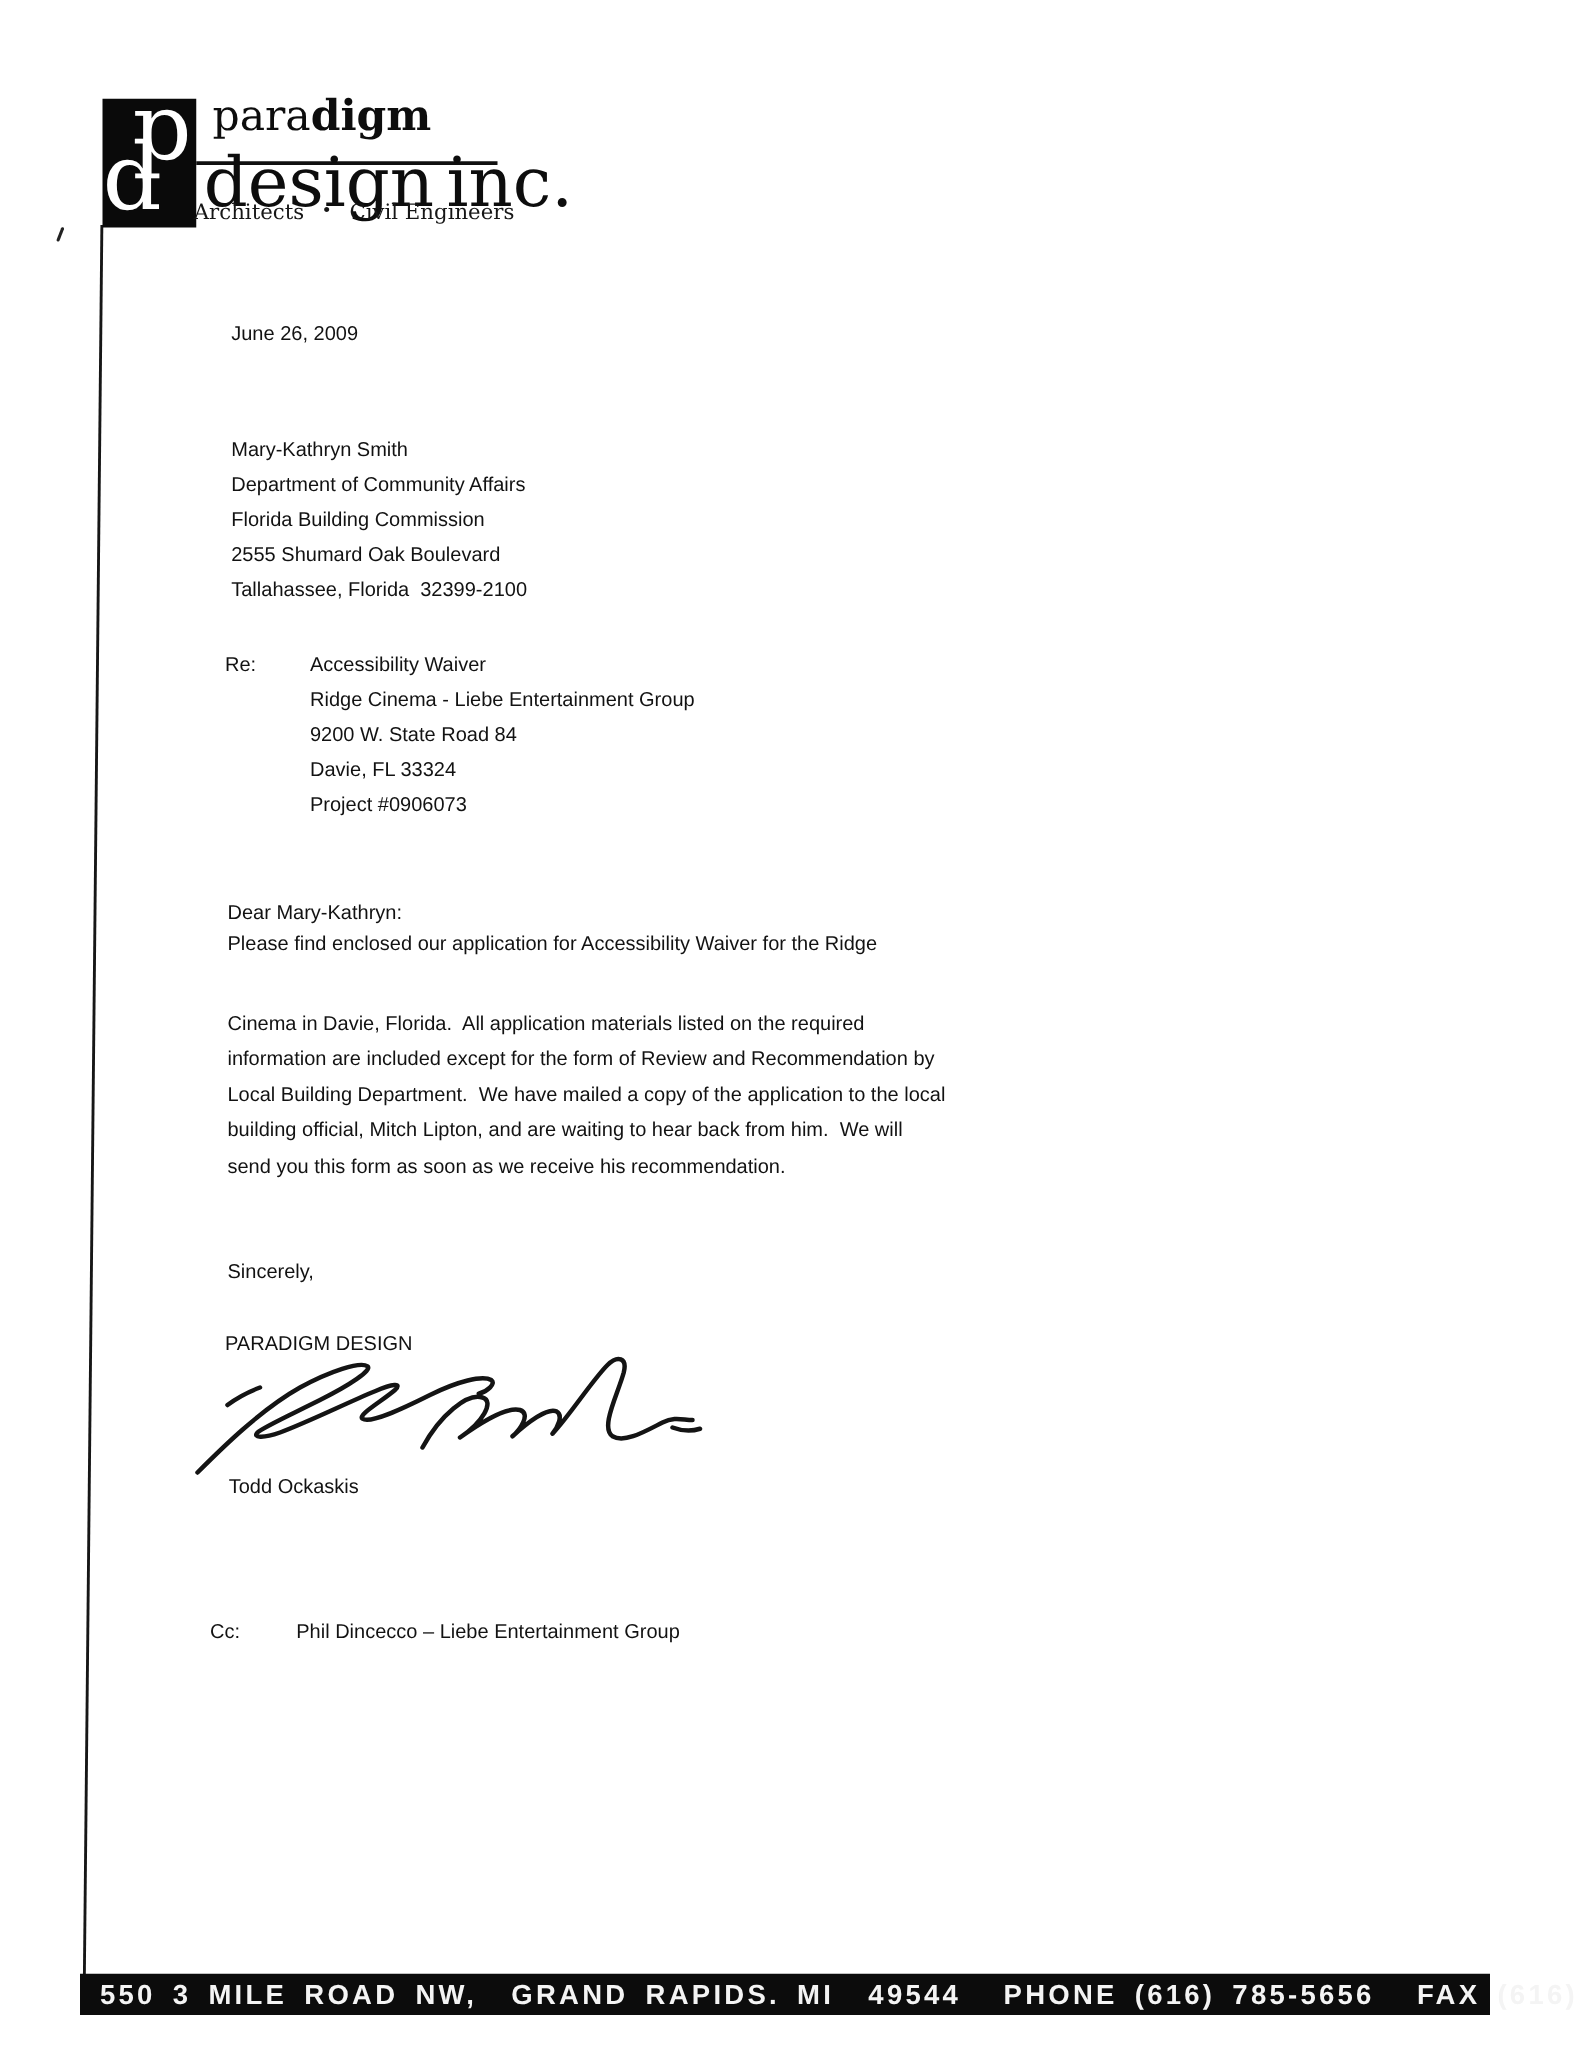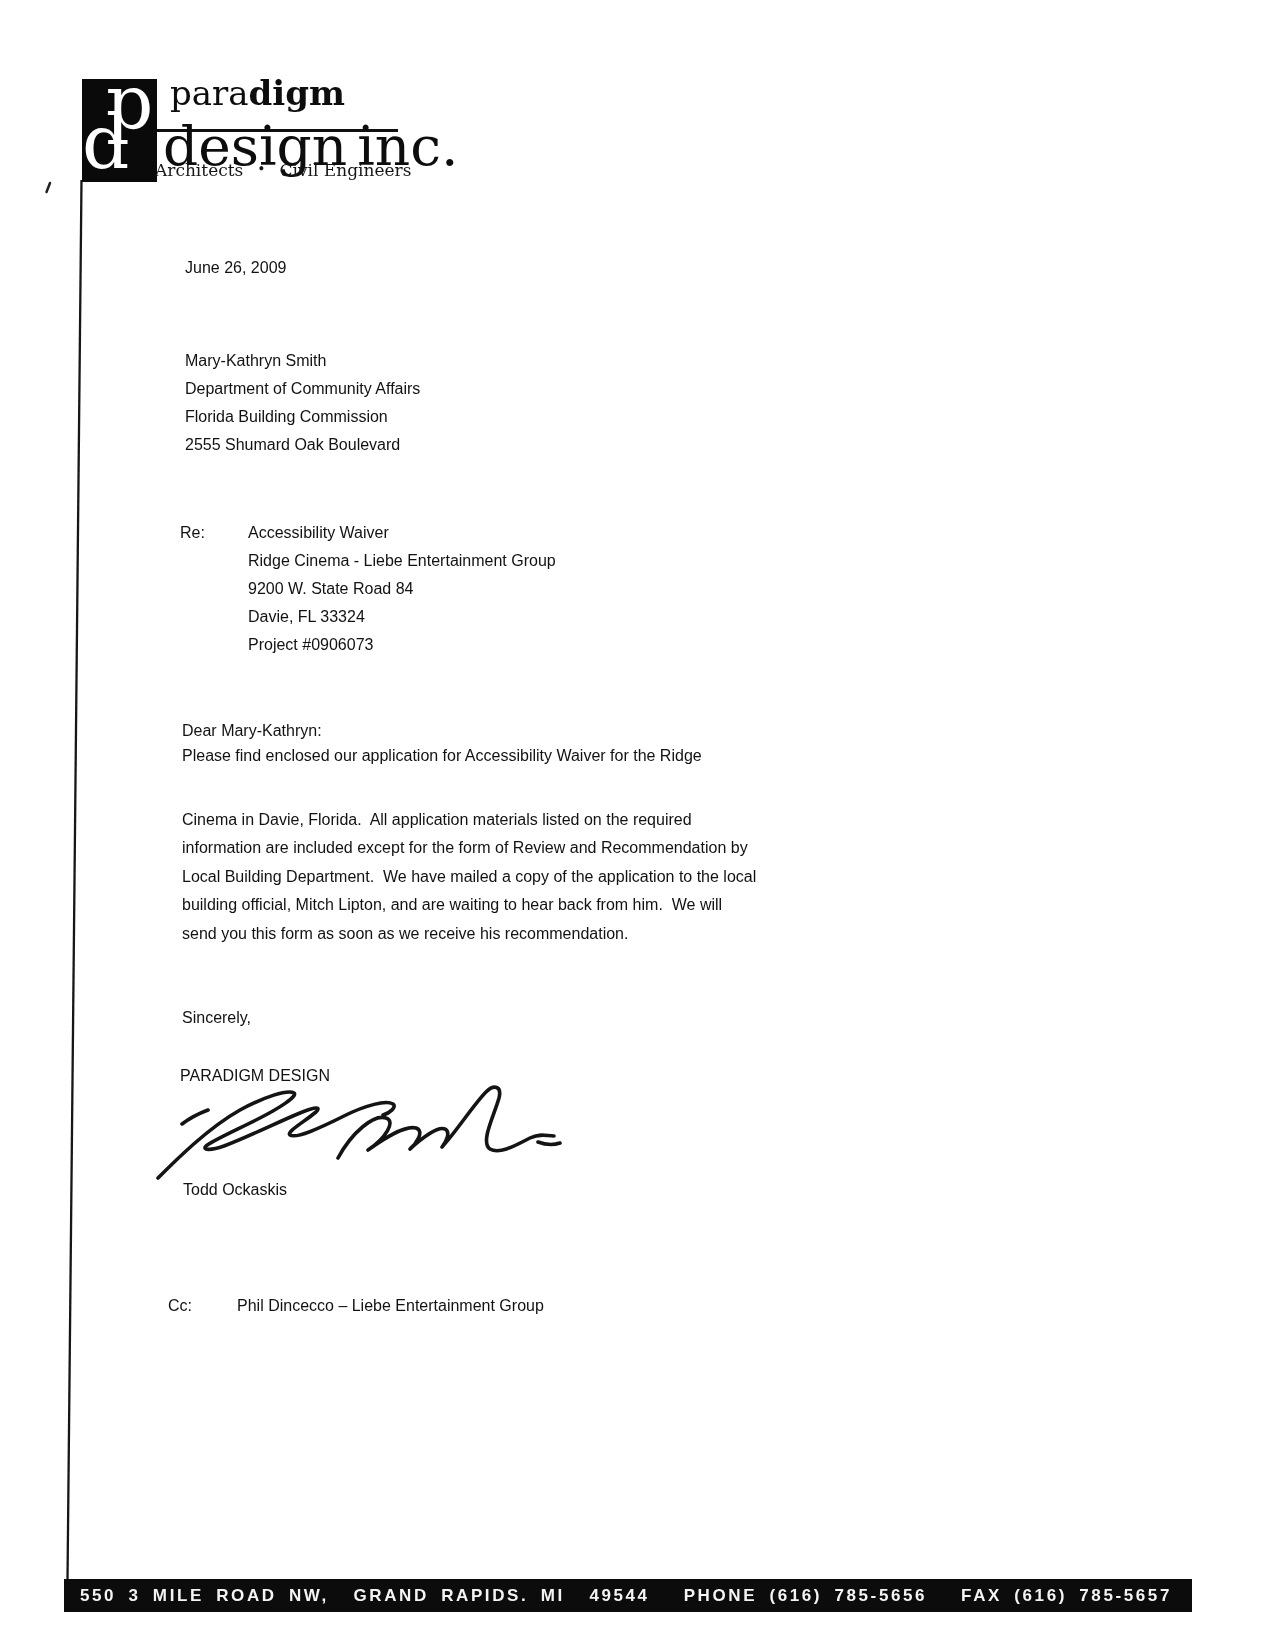--- a/index.html
+++ b/index.html
@@ -64,21 +64,21 @@
   
   .signature{position:absolute; left:128px; top:1058px;}
   
   .footer-bar{
     position:absolute; left:64px; top:1579px;
     width:1128px; height:33px;
     background:#0c0c0c;
     display:flex; align-items:center;
     padding-left:16px; box-sizing:border-box;
     color:#f4f4f4;
-    font-size:17px; font-weight:bold;
+    font-size:22px; font-weight:bold;
     letter-spacing:2.6px; word-spacing:5px;
     white-space:pre;
   }
   .footer-bar span{margin-right:34px;}
 </style>
 </head>
 <body>
 
 <div id="page">
 
@@ -95,20 +95,21 @@
   <div class="brand-rule"></div>
   <div class="brand-line2"><span>design</span><span class="suffix">inc.</span></div>
   <div class="tagline"><span>Architects</span><span class="sep">•</span><span>Civil Engineers</span></div>
 
   <div class="tline" style="left:185px; top:254px;">June 26, 2009</div>
 
   <div class="tline" style="left:185px; top:347px;">Mary-Kathryn Smith</div>
   <div class="tline" style="left:185px; top:375px;text-align:right;">Department of Community Affairs</div>
   <div class="tline" style="left:185px; top:403px;">Florida Building Commission</div>
   <div class="tline" style="left:185px; top:431px;">2555 Shumard Oak Boulevard</div>
+  <div class="tline" style="left:185px; top:459px;">Tallahassee, Florida  32399-2100</div>
 
   <div class="tline" style="left:180px; top:519px;">Re:</div>
   <div class="tline" style="left:248px; top:519px;">Accessibility Waiver</div>
   <div class="tline" style="left:248px; top:547px;">Ridge Cinema - Liebe Entertainment Group</div>
   <div class="tline" style="left:248px; top:575px;">9200 W. State Road 84</div>
   <div class="tline" style="left:248px; top:603px;">Davie, FL 33324</div>
   <div class="tline" style="left:248px; top:631px;">Project #0906073</div>
 
   <div class="tline" style="left:182px; top:717px;">Dear Mary-Kathryn:</div>
 

